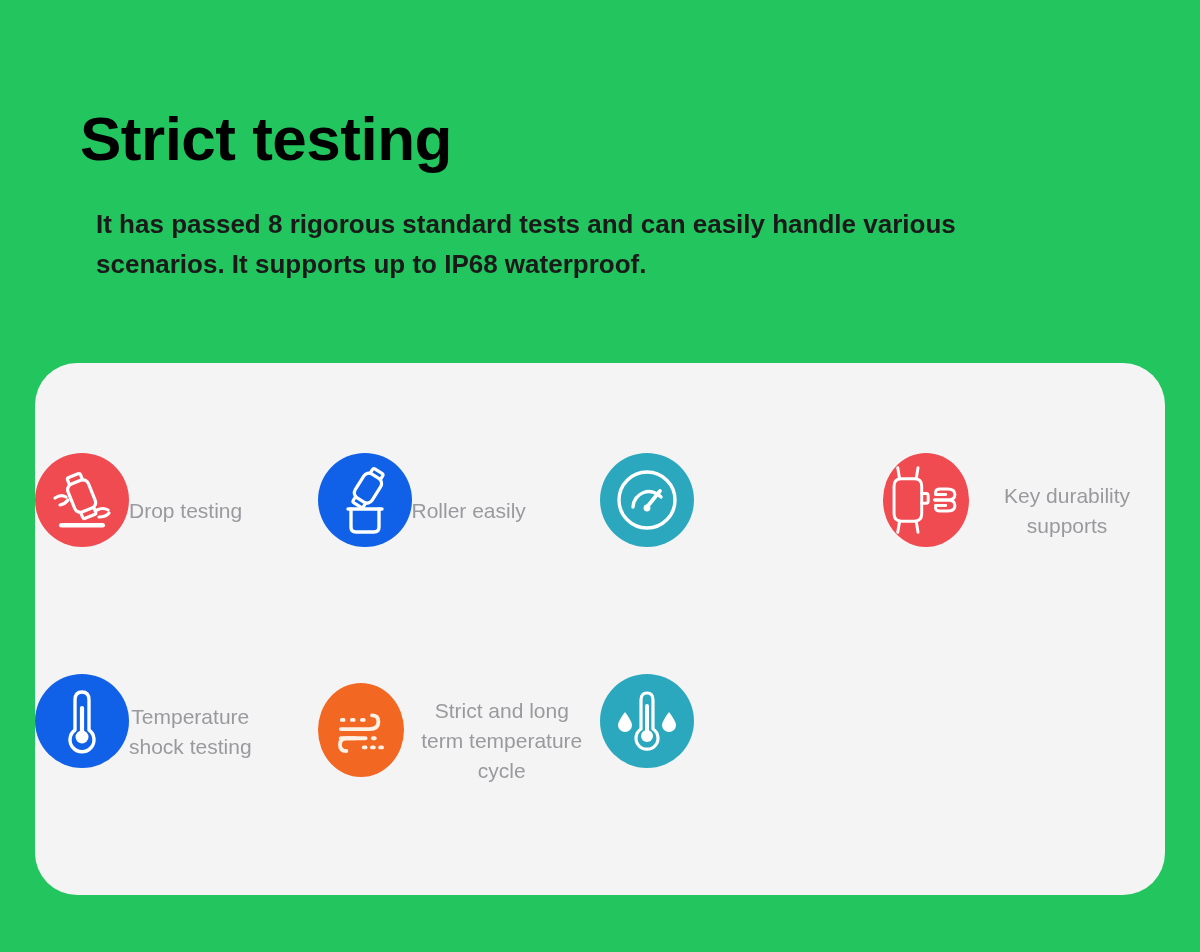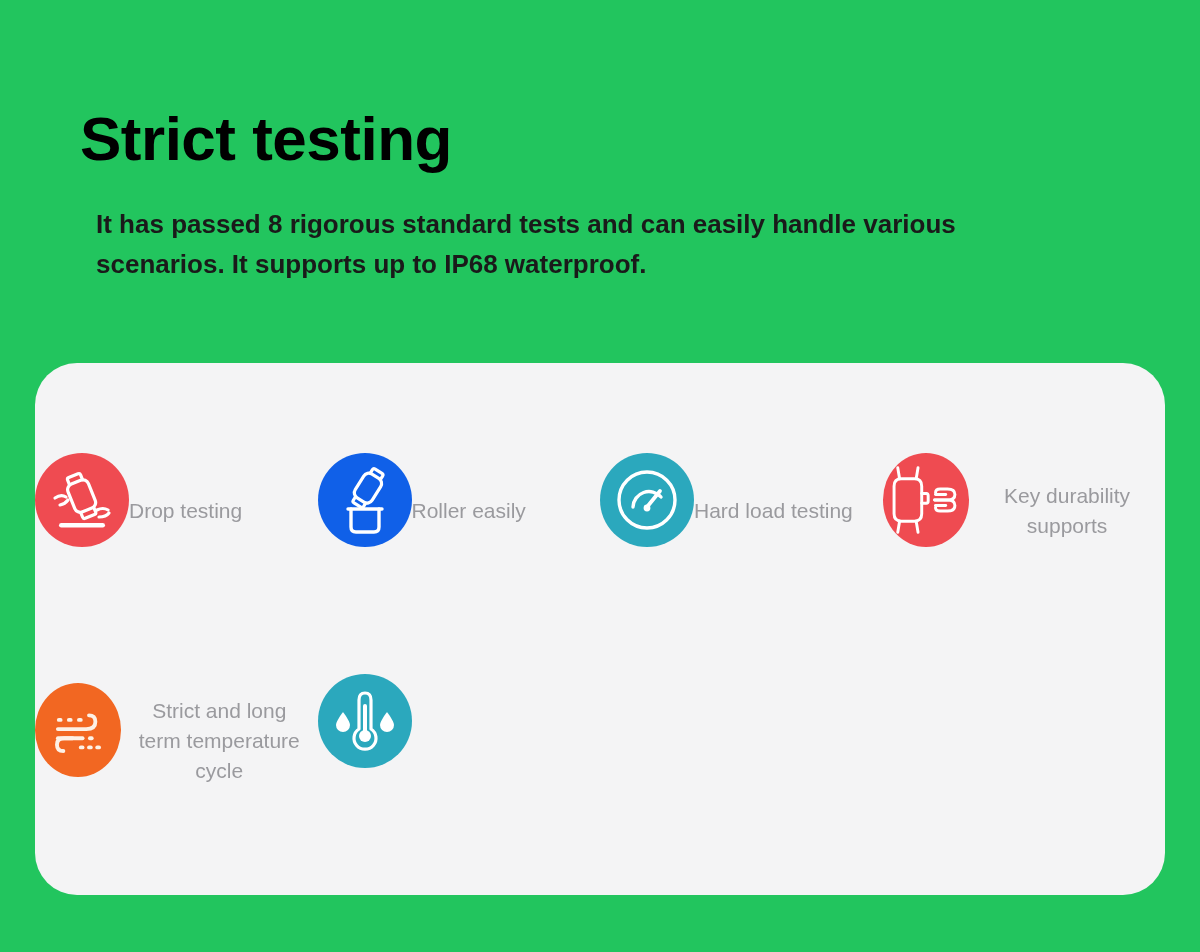--- a/index.html
+++ b/index.html
@@ -152,21 +152,20 @@
 
       <div class="test-item">
         <div class="icon-circle" style="background:#2ba8bd">
           <svg width="94" height="94" viewBox="0 0 94 94" fill="none">
             <circle cx="47" cy="47" r="28" stroke="#ffffff" stroke-width="3.4" fill="none"></circle>
             <path d="M33 54 A16 16 0 0 1 61 44" stroke="#ffffff" stroke-width="3.4" stroke-linecap="round" fill="none"></path>
             <path d="M47 54 L60 38" stroke="#ffffff" stroke-width="3.8" stroke-linecap="round"></path>
             <circle cx="47" cy="55" r="3.4" fill="#ffffff"></circle>
           </svg>
         </div>
-        <div class="item-label">Hard load testing</div>
       </div>
 
       <div class="test-item">
         <div class="icon-circle" style="background:#ef4b51">
           <svg width="94" height="94" viewBox="0 0 94 94" fill="none">
             <g stroke="#ffffff" stroke-width="3.2" stroke-linejoin="round" stroke-linecap="round" fill="none">
               <path d="M12 32 Q12 24 20 24 L34 24 Q42 24 42 32 L42 62 Q42 70 34 70 L20 70 Q12 70 12 62 Z"></path>
               <path d="M18 24 L16 12"></path>
               <path d="M36 24 L38 12"></path>
               <path d="M18 70 L16 82"></path>
@@ -177,20 +176,31 @@
               <path d="M56 47 L70 47 Q78 47 78 41 Q78 35 70 35 L62 35 Q57 35 57 39"></path>
               <path d="M56 47 L70 47 Q78 47 78 53 Q78 59 70 59 L62 59 Q57 59 57 55"></path>
               <path d="M57 41 L68 41"></path>
               <path d="M57 53 L68 53"></path>
             </g>
           </svg>
         </div>
         <div class="item-label">Key durability supports</div>
       </div>
 
+      <div class="test-item">
+        <div class="icon-circle" style="background:#1060e8">
+          <svg width="94" height="94" viewBox="0 0 94 94" fill="none">
+            <path d="M40 26 Q40 18 47 18 Q54 18 54 26 L54 56 A12 12 0 1 1 40 56 Z" stroke="#ffffff" stroke-width="3.4" fill="none" stroke-linejoin="round"></path>
+            <path d="M47 34 L47 58" stroke="#ffffff" stroke-width="4.2" stroke-linecap="round"></path>
+            <circle cx="47" cy="63" r="6.5" fill="#ffffff"></circle>
+          </svg>
+        </div>
+        <div class="item-label">Temperature
+shock testing</div>
+      </div>
 
       <div class="test-item">
         <div class="icon-circle" style="background:#f26722">
           <svg width="94" height="94" viewBox="0 0 94 94" fill="none">
             <g stroke="#fdf1e6" stroke-width="4.2" stroke-linecap="round" fill="none">
               <path d="M26 36 L28 36"></path>
               <path d="M37 36 L39 36"></path>
               <path d="M48 36 L50 36"></path>
               <path d="M25 46 L56 46 Q66 46 66 38 Q66 31 59 31"></path>
               <path d="M25 56 L52 56"></path>

